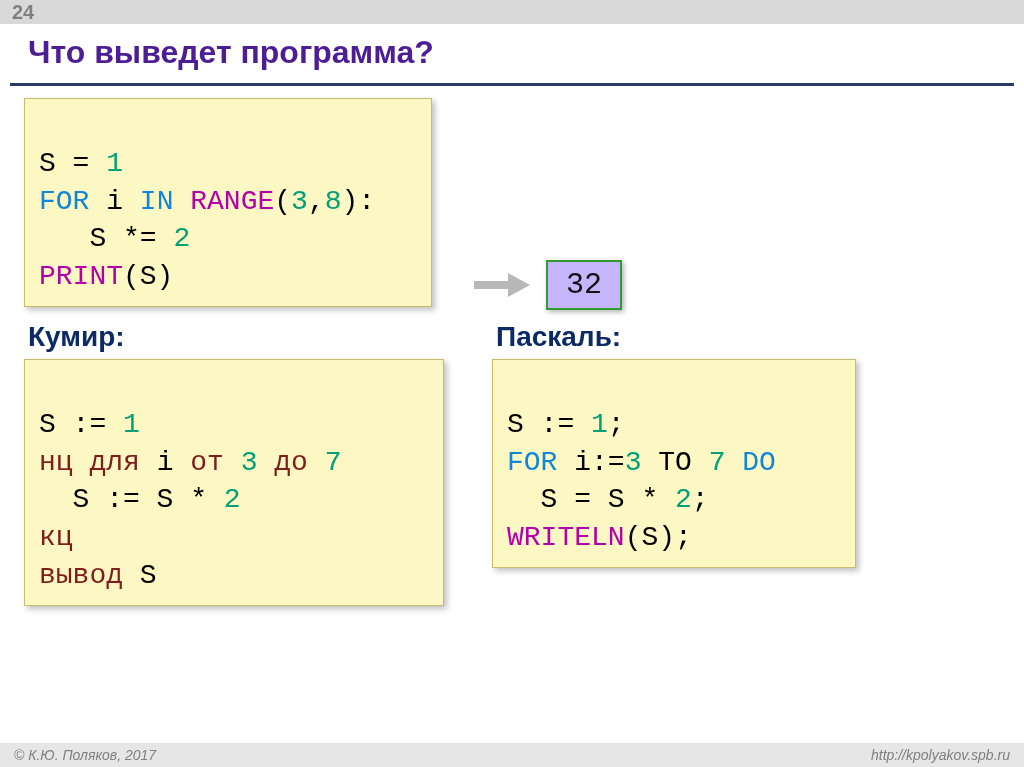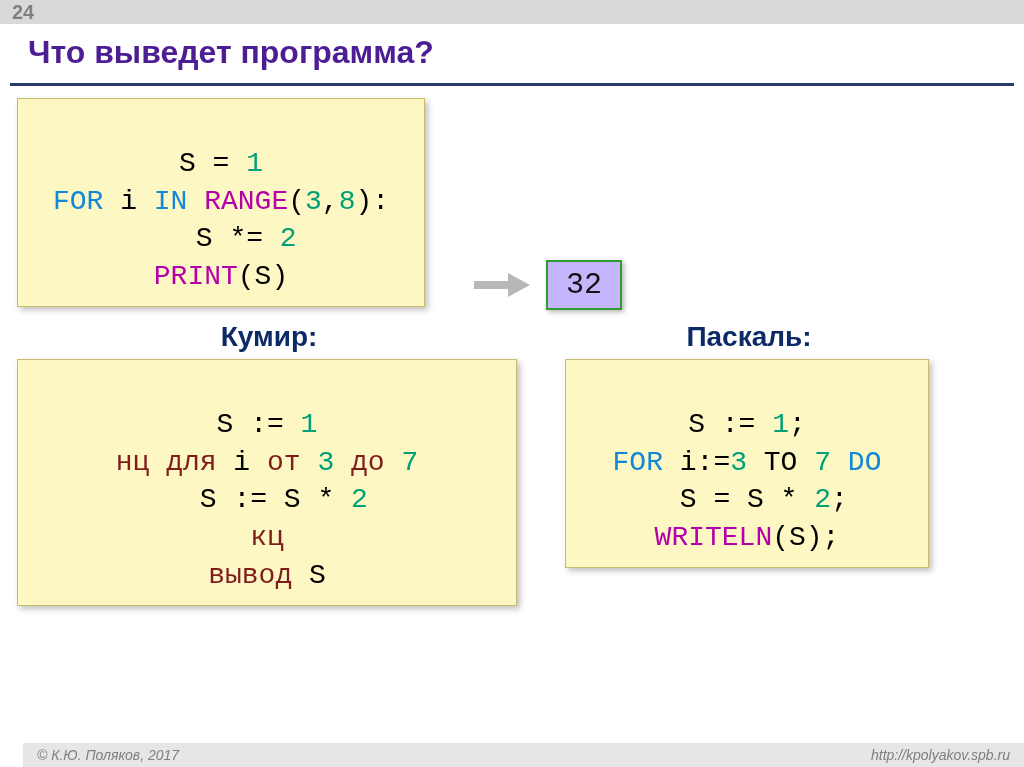--- a/index.html
+++ b/index.html
@@ -28,23 +28,22 @@
     font-size: 32px;
     font-weight: bold;
     color: #4c1d95;
   }
   .hr-line {
     height: 3px;
     background: #2a3a6a;
     margin: 8px 10px 0 10px;
   }
   .content {
-    padding: 12px 24px 0 17px;
+    padding: 12px 24px 0 24px;
     position: relative;
-    text-align: center;
   }
   .code-block {
     background: #fdf7c4;
     border: 1px solid #c8bb6e;
     box-shadow: 3px 3px 6px rgba(0,0,0,0.25);
     padding: 8px 14px 10px 14px;
     font-family: "Courier New", monospace;
     font-size: 28px;
     line-height: 1.35;
     white-space: pre;
@@ -87,21 +86,20 @@
     right: 0;
     height: 24px;
     background: #e6e6e6;
     display: flex;
     align-items: center;
     justify-content: space-between;
     padding: 0 14px;
     color: #808080;
     font-size: 14px;
     font-style: italic;
-    margin-left: 23px;
   }
   .tok-kw { color: #1087d8; }
   .tok-num { color: #00a078; }
   .tok-fn { color: #b400a8; }
   .tok-cy { color: #7f1d1d; }
 </style>
 </head>
 <body>
 
 <div class="header">
@@ -125,21 +123,21 @@
 
   <div class="answer-row">
     <svg class="arrow" viewBox="0 0 60 28">
       <rect x="2" y="10" width="34" height="8" fill="#b8b8b8"></rect>
       <polygon points="36,2 58,14 36,26" fill="#b8b8b8"></polygon>
     </svg>
     <span class="answer-box">32</span>
   </div>
 
   <div class="row-bottom">
-    <div class="col" style="width:500px;">
+    <div class="col" style="width:420px;">
       <div class="subheading">Кумир:</div>
       <div class="code-block">
 <span><span>S := </span><span class="tok-num">1</span></span>
 <span><span class="tok-cy">нц для</span><span> i </span><span class="tok-cy">от</span><span> </span><span class="tok-num">3</span><span> </span><span class="tok-cy">до</span><span> </span><span class="tok-num">7</span></span>
 <span><span>  S := S * </span><span class="tok-num">2</span></span>
 <span><span class="tok-cy">кц</span></span>
 <span><span class="tok-cy">вывод</span><span> S</span></span></div>
     </div>
 
     <div class="col" style="width:364px;">

